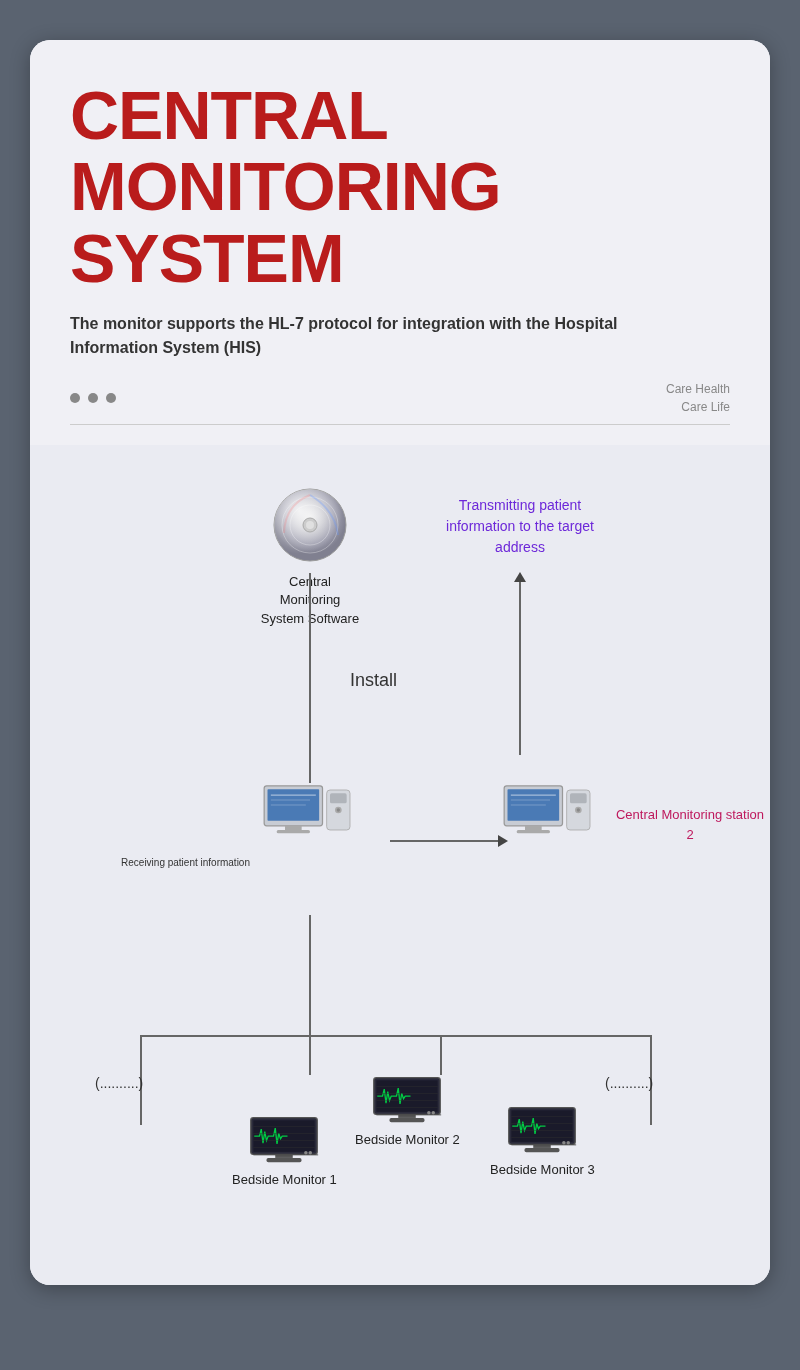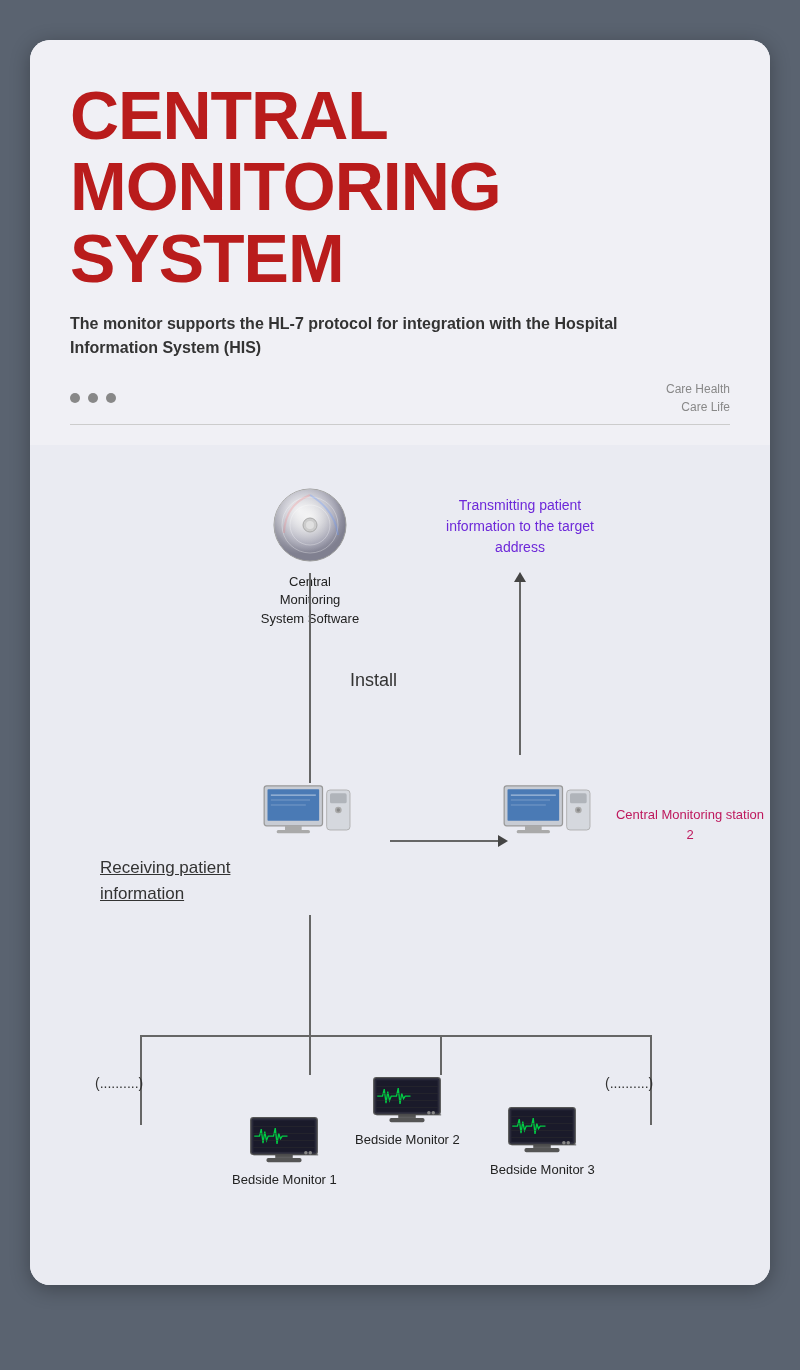--- a/index.html
+++ b/index.html
@@ -302,25 +302,25 @@
       color: #be185d;
       line-height: 1.5;
       text-align: center;
       width: 150px;
     }
 
     .receiving-text {
       position: absolute;
       top: 370px;
       left: 50px;
-      font-size: 17px;
+      font-size: 10px;
       color: #333;
       line-height: 1.5;
+      text-align: right;
       width: 150px;
-      text-decoration: underline;
     }
   </style>
 </head>
 <body>
 
 <div class="card">
 
   <div class="top-section">
     <h1 class="main-title">
       <span>CENTRAL</span><br>

